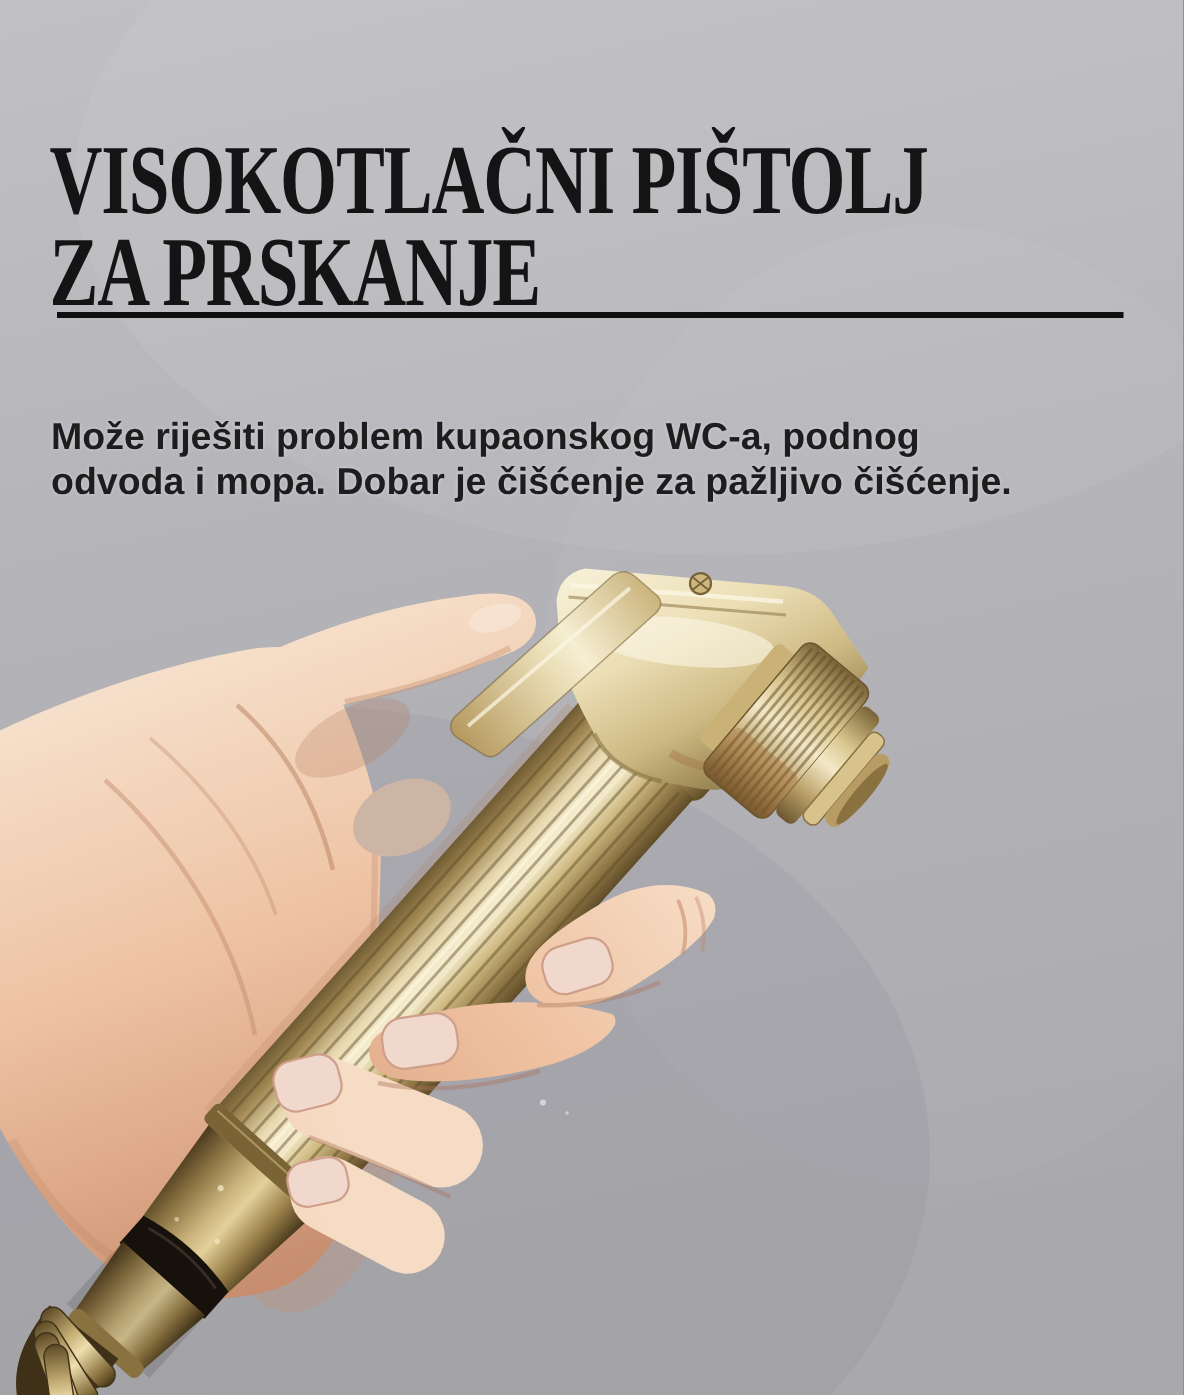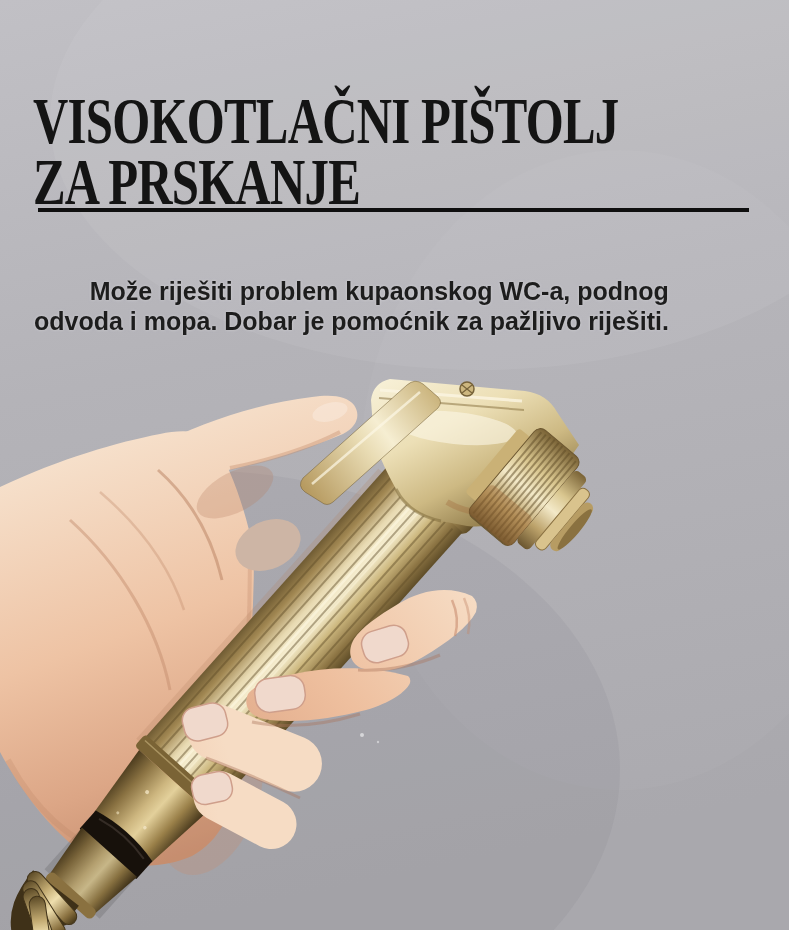--- a/index.html
+++ b/index.html
@@ -18,21 +18,21 @@
   .title span{display:block;}
   .divider{
     position:absolute;left:38px;top:208px;width:711px;height:4px;
     background:#0f0f0f;z-index:5;
   }
   .desc{
     position:absolute;left:34px;top:251px;z-index:5;
     font-weight:700;font-size:25px;line-height:30px;color:#1d1d1d;
     text-shadow:0 0 3px rgba(232,232,235,0.55);white-space:nowrap;
   }
-  .desc span{display:block;text-align:right;}
+  .desc span{display:block;}
 </style>
 </head>
 <body>
 
 <div class="stage">
 
   <svg class="photo-layer" viewBox="0 0 789 930" width="789" height="930" xmlns="http://www.w3.org/2000/svg">
     <defs>
       <linearGradient id="bg" x1="0" y1="0" x2="0.18" y2="1">
         <stop offset="0" stop-color="#c1c0c5"></stop>
@@ -253,16 +253,16 @@
 
   <h1 class="title">
     <span>VISOKOTLAČNI PIŠTOLJ</span>
     <span>ZA PRSKANJE</span>
   </h1>
 
   <div class="divider"></div>
 
   <p class="desc">
     <span>Može riješiti problem kupaonskog WC-a, podnog</span>
-    <span>odvoda i mopa. Dobar je pomoćnik za pažljivo riješiti.</span>
+    <span>odvoda i mopa. Dobar je čišćenje za pažljivo čišćenje.</span>
   </p>
 
 </div>
 
 </body></html>

